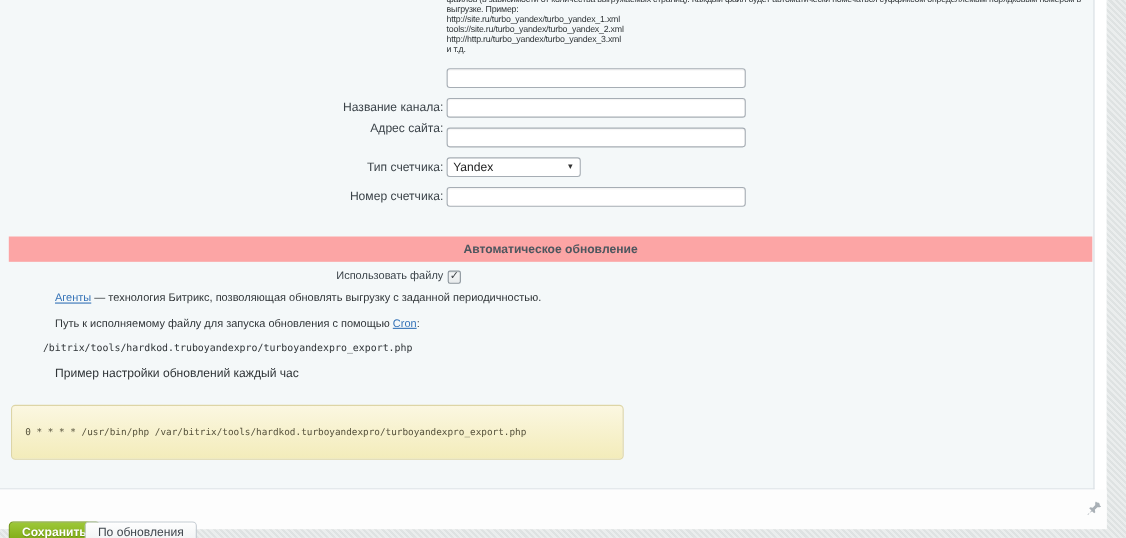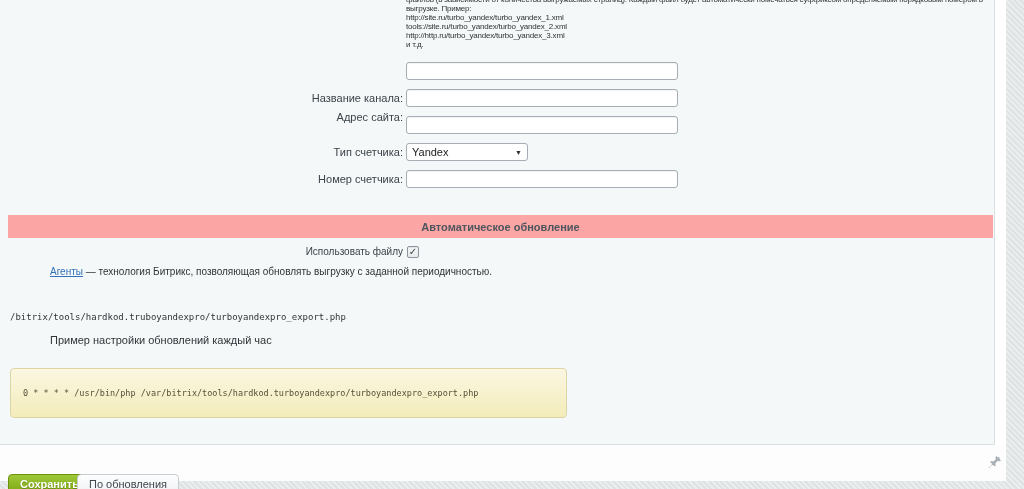--- a/index.html
+++ b/index.html
@@ -111,22 +111,25 @@
 
       <div class="frow-label" style="top:244px;line-height:16px;font-size:10px;">Использовать файлу</div>
       <div class="checkbox">
         <span class="mark">✓</span>
       </div>
 
       <div class="para" style="top:266px;">
         <a>Агенты</a><span> — технология Битрикс, позволяющая обновлять выгрузку с заданной периодичностью.</span>
       </div>
 
+      <div class="para" style="top:289px;">
+        <span>Путь к исполняемому файлу для запуска обновления с помощью </span><a>Cron</a><span>:</span>
+      </div>
 
-      <div class="path-line mono" style="top:312px;">/bitrix/tools/hardkod.truboyandexpro/turboyandexpro_export.php</div>
+      <div class="path-line mono" style="top:312px;margin-left:29px;">/bitrix/tools/hardkod.truboyandexpro/turboyandexpro_export.php</div>
 
       <div class="para" style="top:334px;font-size:11px;">Пример настройки обновлений каждый час</div>
 
       <div class="code-box">
         <div class="code mono">0 * * * * /usr/bin/php /var/bitrix/tools/hardkod.turboyandexpro/turboyandexpro_export.php</div>
       </div>
     </div>
 
     <div class="button-bar"></div>
   </div>

